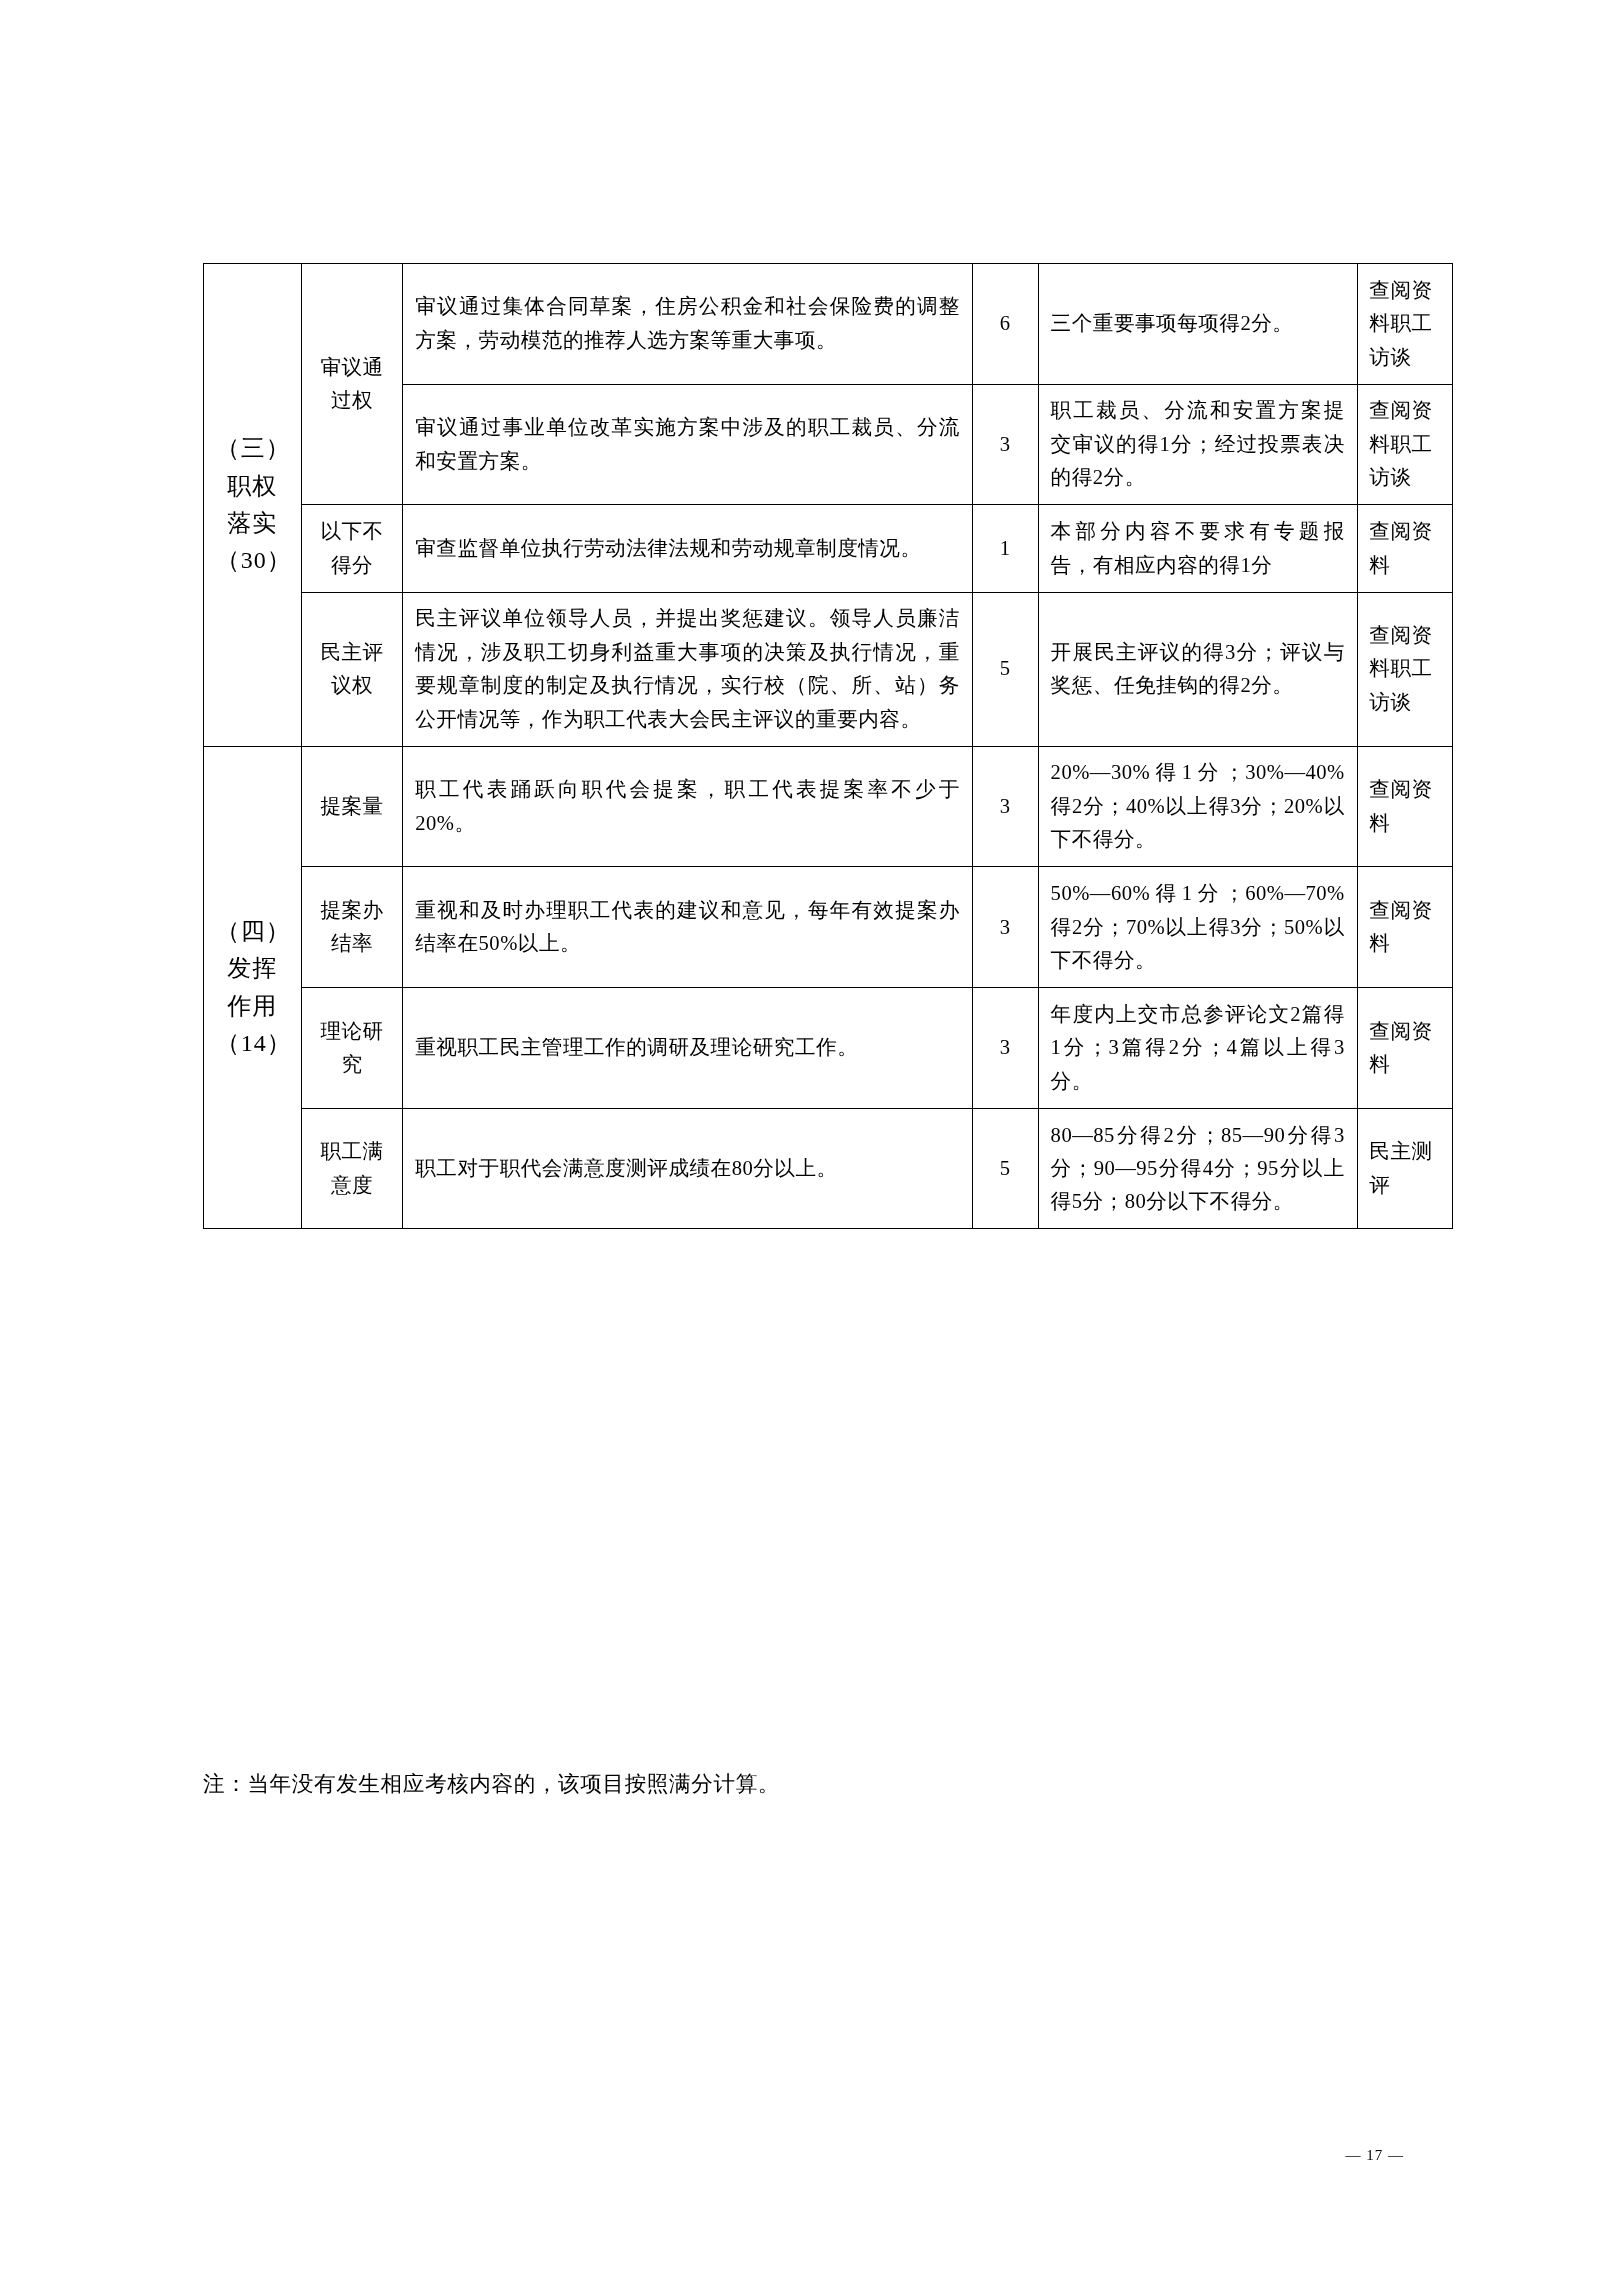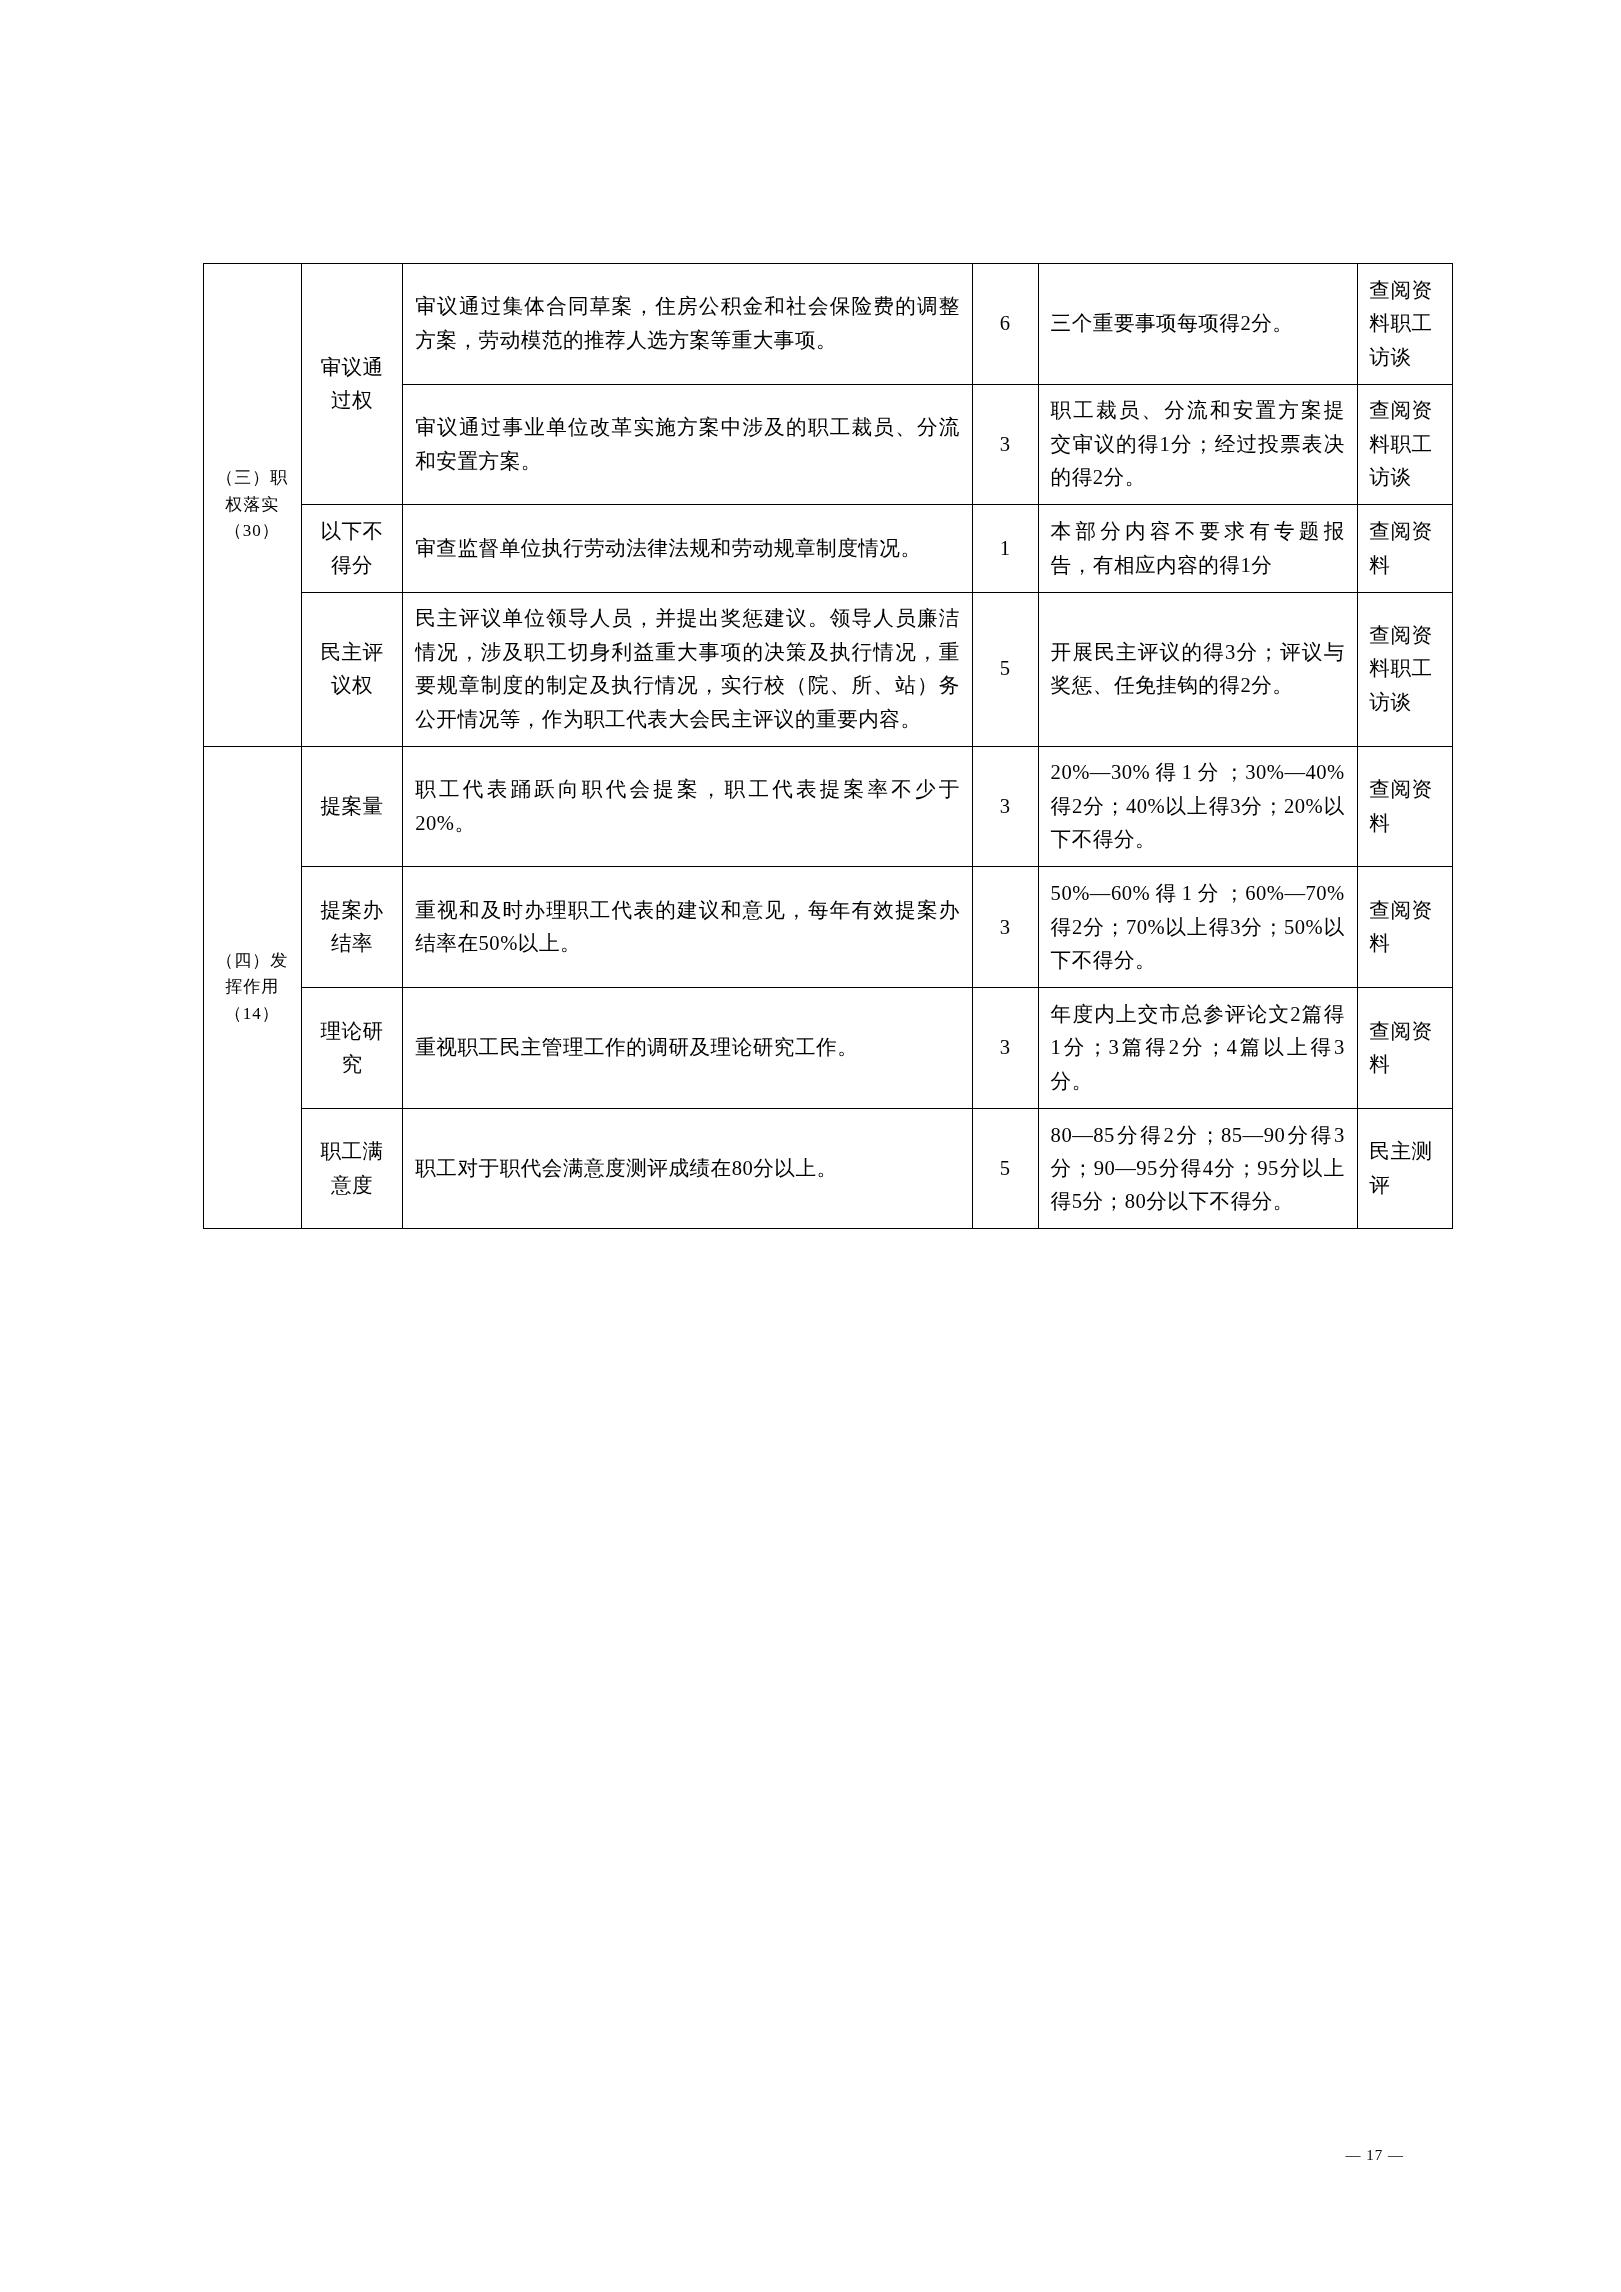--- a/index.html
+++ b/index.html
@@ -38,21 +38,21 @@
   }
   
   .col-cat   { width: 90px;  text-align: center; }
   .col-item  { width: 94px;  text-align: center; }
   .col-desc  { width: 525px; text-align: left; }
   .col-score { width: 61px;  text-align: center; }
   .col-std   { width: 294px; text-align: left; }
   .col-method{ width: 88px;  text-align: center; }
 
   .vert-label {
-    font-size: 17px;
+    font-size: 24px;
     line-height: 1.55;
     letter-spacing: 1px;
   }
   .cat-cell {
     text-align: center;
     padding: 9.8px 21.6px;
   }
   .cat-cell .vert-label {
     display: block;
     width: 100%;
@@ -165,17 +165,18 @@
       <tr>
         <td class="item-cell">职工满意度</td>
         <td class="desc-cell">职工对于职代会满意度测评成绩在80分以上。</td>
         <td class="col-score">5</td>
         <td class="std-cell">80—85分得2分；85—90分得3分；90—95分得4分；95分以上得5分；80分以下不得分。</td>
         <td class="method-cell">民主测评</td>
       </tr>
     </tbody>
   </table>
 
+  <div class="note">注：当年没有发生相应考核内容的，该项目按照满分计算。</div>
 
   <div class="page-number">— 17 —</div>
 
 </div>
 
 
 </body></html>

